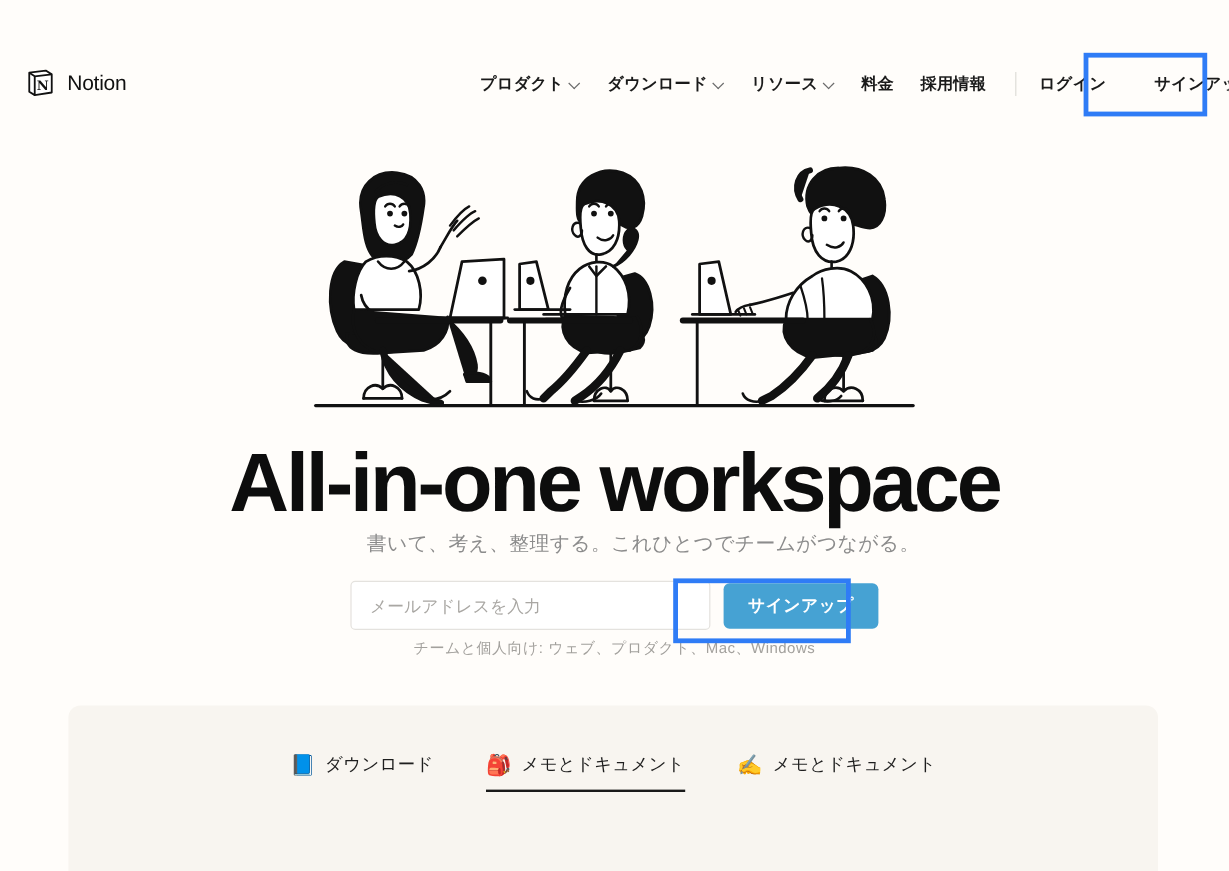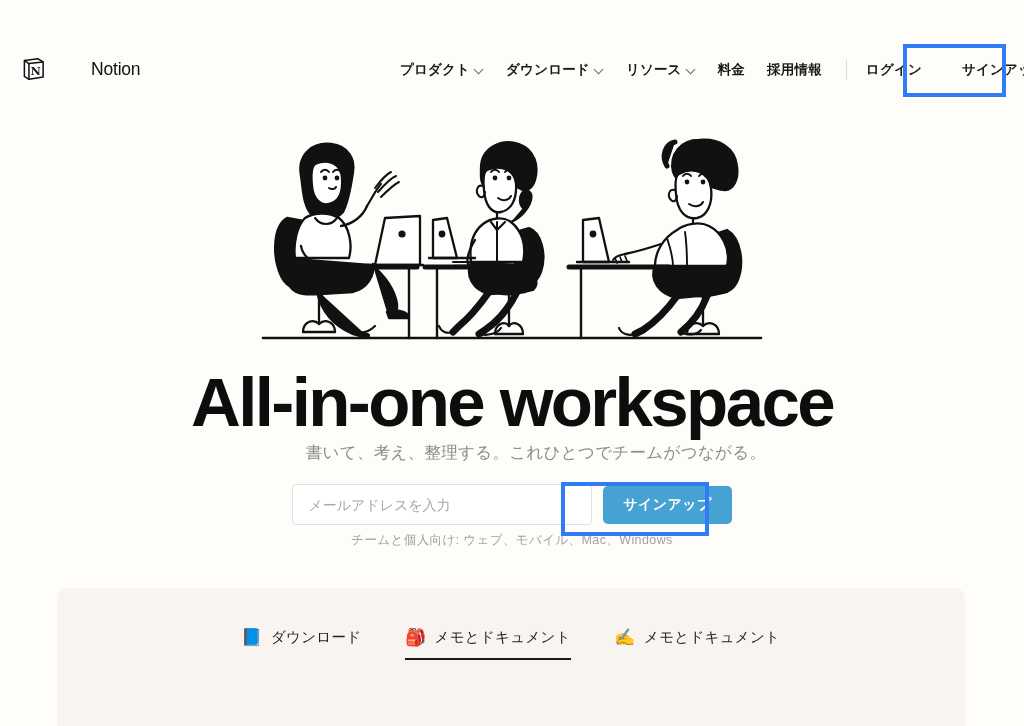--- a/index.html
+++ b/index.html
@@ -37,21 +37,20 @@
     align-items: center;
     gap: 9px;
     cursor: pointer;
   }
   .brand-mark { width: 27px; height: 27px; display: block; }
   .brand-name {
     font-size: 17.5px;
     letter-spacing: -0.2px;
     color: #101010;
     font-weight: 400;
-    margin-left: 35px;
   }
 
   .nav {
     position: absolute;
     left: 400px;
     top: 57px;
     display: flex;
     align-items: center;
     height: 26px;
   }
@@ -440,21 +439,21 @@
 
   <h1 class="headline">All-in-one workspace</h1>
 
   <p class="subhead">書いて、考え、整理する。これひとつでチームがつながる。</p>
 
   <div class="cta-row">
     <input class="email-input" type="email" placeholder="メールアドレスを入力" style="">
     <button class="cta-button">サインアップ</button>
   </div>
 
-  <p class="platforms">チームと個人向け: ウェブ、モバイル、Mac、Windows</p>
+  <p class="platforms">チームと個人向け: ウェブ、プロダクト、Mac、Windows</p>
 </section>
 
 <section class="feature-card">
   <div class="tabs">
 
     <div class="tab">
       <span class="tab-emoji">📘</span>
       <span class="tab-label">ダウンロード</span>
     </div>
 

